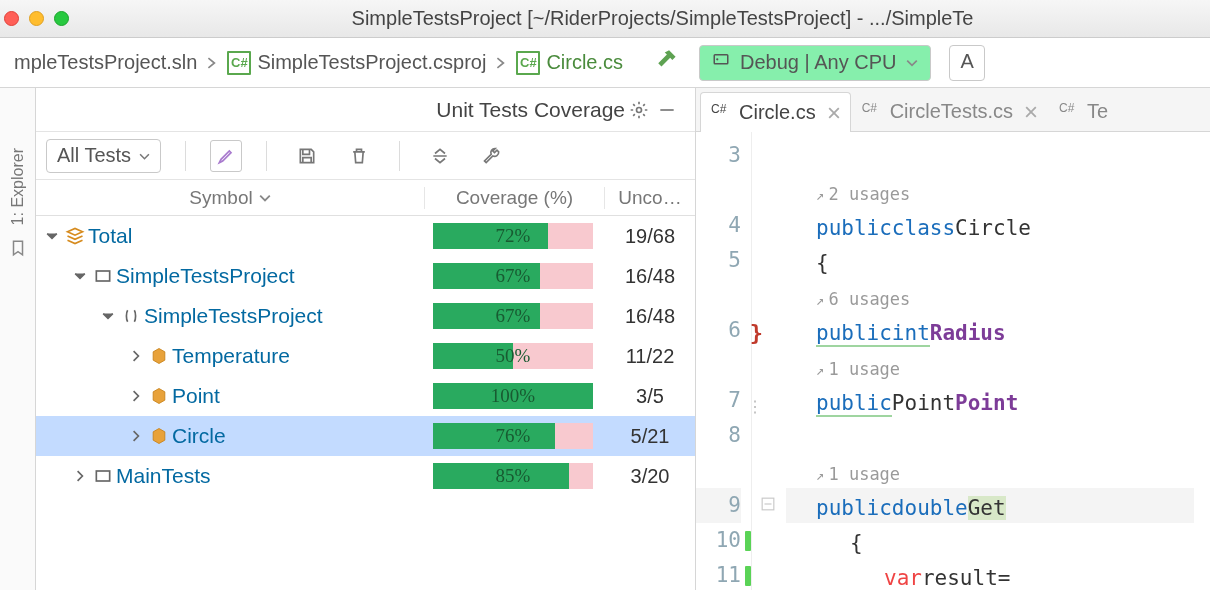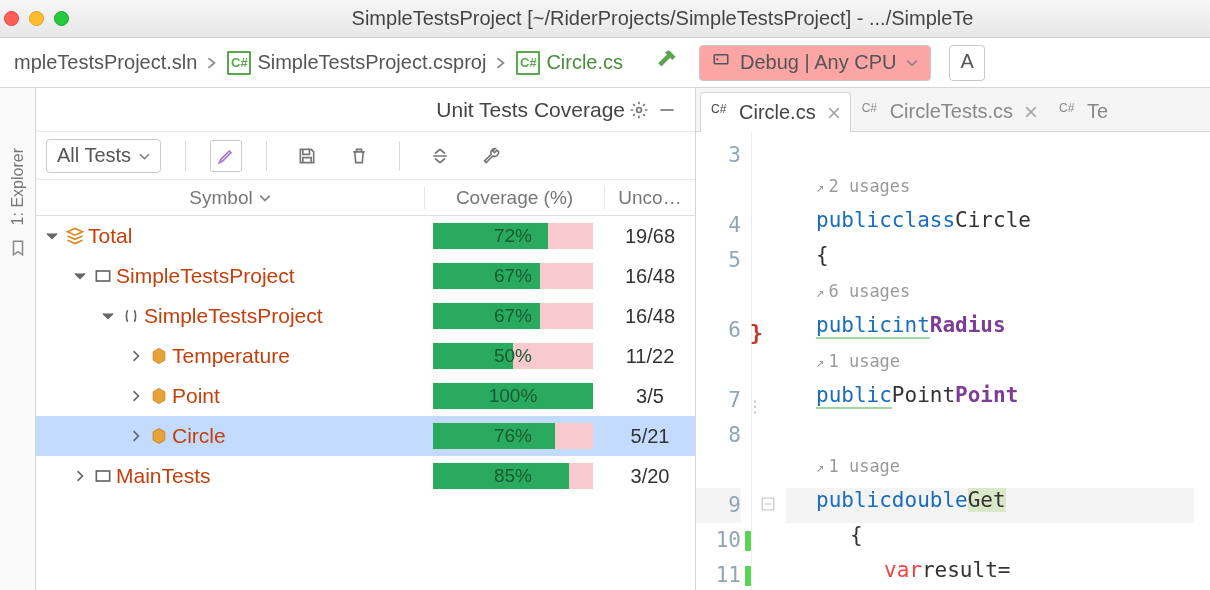--- a/index.html
+++ b/index.html
@@ -63,21 +63,21 @@
   .chevron svg { width:12px; height:12px; }
   .crumb.green-text { color:#4a8b3c; font-weight:500; }
 
   .hammer-icon { margin: 0 18px 0 24px; color:#5ea252; }
   .hammer-icon svg { width:26px; height:26px; }
 
   .run-config {
     display:flex; align-items:center; gap:10px;
     border:1px solid #c9c9c9; border-radius:4px;
     padding: 4px 12px; height:36px;
-    background:#fca5a5;
+    background:#86efac;
     color:#555;
   }
   .run-config .rc-ico svg{ width:18px; height:18px; }
   .rc-drop { color:#888; }
   .rc-drop svg{ width:12px; height:12px;}
   .acc-btn {
     margin-left:18px; border:1px solid #c9c9c9;
     border-radius:4px; height:36px; padding:4px 10px;
     background:#fff; color:#555; white-space:nowrap;
   }
@@ -147,22 +147,22 @@
   .row {
     height:40px; display:flex; align-items:center;
     padding-left:6px;
   }
   .row.selected { background:#c3dbff; }
   .indent { display:inline-block; }
   .arrow { width:20px; display:inline-flex; justify-content:center; color:#666; }
   .arrow svg{width:12px;height:12px;}
   .node-ico { width:26px; display:inline-flex; justify-content:center; }
   .node-ico svg{width:20px;height:20px;}
-  .sym { flex:1; color:#c2410c; font-size:21px; white-space:nowrap; overflow:hidden;}
-  .covcell { width:180px; display:flex; align-items:flex-end; padding:0 8px;}
+  .sym { flex:1; color:#0369a1; font-size:21px; white-space:nowrap; overflow:hidden;}
+  .covcell { width:180px; display:flex; align-items:flex-end; padding:0 8px;font-family:Liberation Serif, serif;}
   .bar { width:160px; height:26px; position:relative; background:#f8c9cf; }
   .bar .fill { position:absolute; left:0; top:0; bottom:0; background:#29aa5f;}
   .bar .pct {
     position:absolute; left:0; right:0; top:0; bottom:0;
     display:flex; align-items:center; justify-content:center;
     color:#185a31; font-size:19px; font-weight:500;
   }
   .unc { width:90px; text-align:center; color:#333; font-size:20px;}
 
   
@@ -208,21 +208,21 @@
   .gline .mark{
     position:absolute; right:-10px; top:8px;
     width:6px; height:20px; background:#5ad356; border-radius:1px;
   }
   .gline .brace{ color:#c0392b; font-weight:700; position:absolute; right:-22px; top:2px; font-size:22px;}
   .gline .dots{ color:#bbb; position:absolute; right:-20px; top:6px; font-size:16px; letter-spacing:-2px;}
   .foldcol { width:34px; position:relative;}
   .fold { position:absolute; left:9px; color:#c9c9c9;}
   .fold svg{width:14px;height:14px;}
   .code {
-    flex:1; padding:6px 16px 0 30px; line-height:25px;
+    flex:1; padding:6px 16px 0 30px; line-height:41px;
     white-space:nowrap; overflow:hidden;
   }
   .cl{height:35px;}
   .kw{color:#1a6dbb;}
   .ty{color:#1a6dbb;}
   .kw2{color:#ef4444;}
   .id{color:#333;}
   .prop{color:#7d3c98; font-weight:600;}
   .hint{color:#9a9a9a; font-size:17px;}
   .hint .hicon{ font-size:14px; margin-right:4px;}

